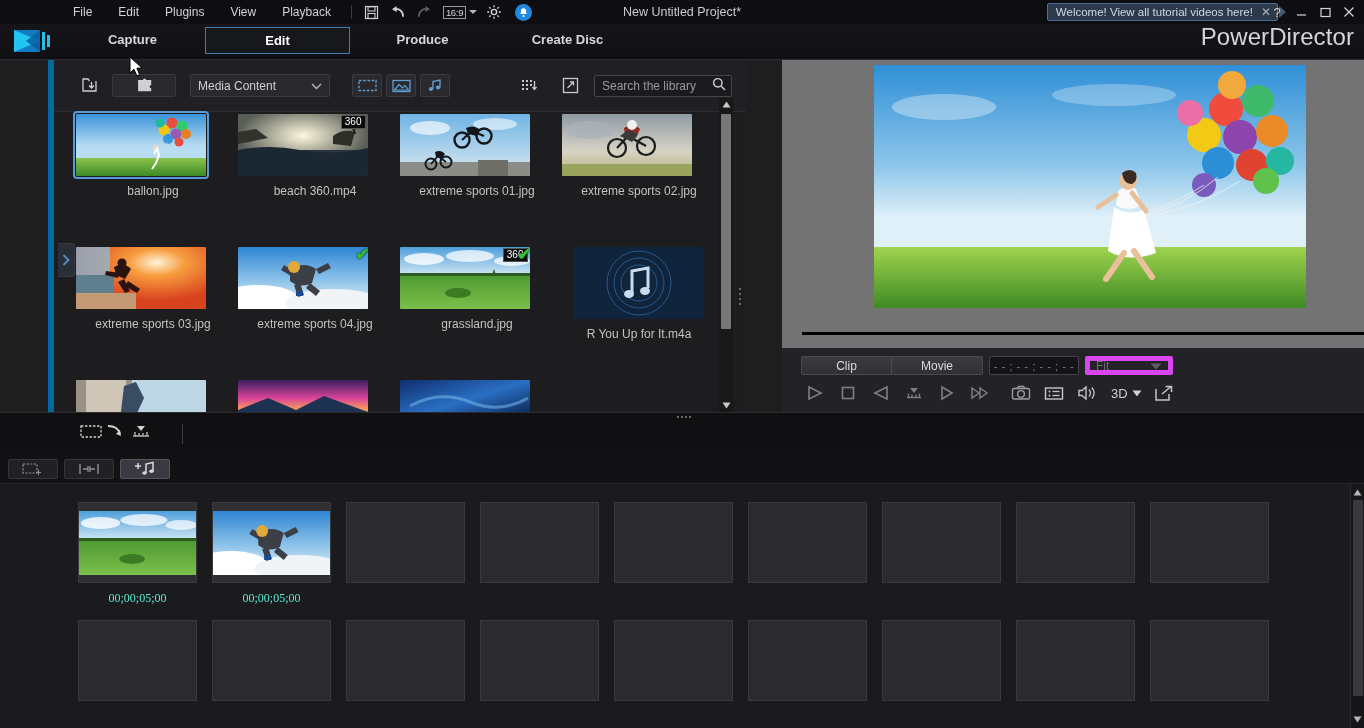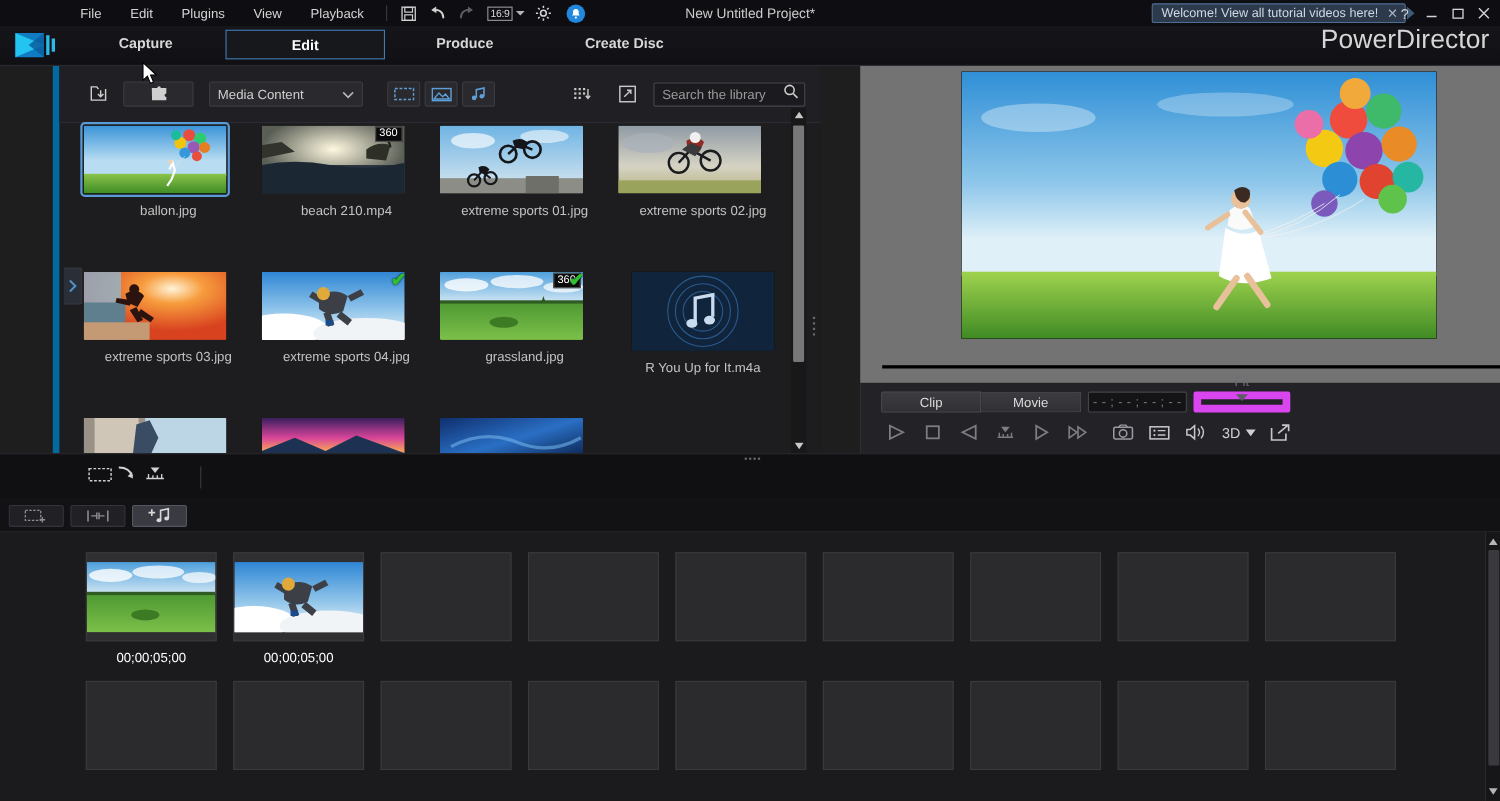--- a/index.html
+++ b/index.html
@@ -210,22 +210,22 @@
   .cm-btn:first-child { border-radius:2px 0 0 2px; }
   .cm-btn:last-child { border-radius:0 2px 2px 0; border-left:none; }
   .tc {
     position:absolute; left:207px; top:8px; width:90px; height:19px;
     background:#141417; border:1px solid #43434b; border-radius:2px;
     font-size:11.5px; color:#7d7d85; display:flex; align-items:center; justify-content:center;
     letter-spacing:0.4px;
   }
   .fitsel {
     position:absolute; left:303px; top:8px; width:88px; height:19px;
-    display:flex; align-items:center; justify-content:flex-end; padding:0 6px;
-    font-size:12px; color:#6e6e76; border:7px solid #d946ef; border-radius:2px;flex-direction:column;
+    display:flex; align-items:center; justify-content:space-between; padding:0 6px;
+    font-size:12px; color:#6e6e76; border:5px solid #d946ef; border-radius:2px;
   }
   .transport {
     position:absolute; left:16px; top:32px; display:flex; align-items:center; gap:0px;
   }
   .tp { width:33px;height:26px;display:flex;align-items:center;justify-content:center;cursor:pointer; }
   .tp-label { font-size:13px; color:#d0d0d0; display:flex;align-items:center; gap:4px; margin-left:8px; }
 
   
   .sb-hint {
     position:absolute; left:0; top:412px; width:1364px; height:42px;
@@ -260,21 +260,21 @@
   }
   .sb-row { display:flex; padding-left:78px; gap:0px; }
   .sb-cell { width:134px; margin-right:0px; }
   .sb-box {
     width:119px; height:81px; background:#2b2b2d; border:1px solid #3a3a3e;
     display:flex; align-items:center; justify-content:center; overflow:hidden;
     position:relative;
   }
   .sb-box.filled { background:#2f2f31; }
   .sb-inner { width:119px; height:64px; overflow:hidden; }
-  .sb-time { text-align:center; width:119px; font-size:12px; color:#ffffff; margin-top:8px; }
+  .sb-time { text-align:center; width:119px; font-size:12px; color:#5eead4; margin-top:8px;font-family:Liberation Serif, serif; }
   .sb-scroll {
     position:absolute; right:0; top:484px; width:14px; height:244px; background:#161618;
     border-left:1px solid #29292f;
   }
   .sb-scroll .arr { width:13px;height:13px;display:flex;align-items:center;justify-content:center; }
   .sb-scroll .bar { position:absolute; left:2px; top:16px; width:10px; height:196px; background:#3a3a3e; border-radius:1px; }
 
   
   .img { width:100%; height:100%; display:block; }
   .cursor-arrow { position:absolute; left:129px; top:56px; z-index:50; }
@@ -610,21 +610,21 @@
                 <rect width="130" height="62" fill="url(#bsun)"></rect>
                 <rect y="36" width="130" height="26" fill="#2a3340"></rect>
                 <path d="M0 36 Q30 30 62 36 Q95 42 130 34 L130 62 L0 62 Z" fill="#1b2833"></path>
                 <path d="M0 18 L18 15 L30 24 L0 30 Z" fill="#31332c"></path>
                 <path d="M95 22 q10 -8 22 -4 l-4 14 l-18 -2z" fill="#2e2f26"></path>
                 <path d="M108 8 q8 4 9 12" stroke="#1e1f19" stroke-width="2" fill="none"></path>
               </svg>
               <span class="badge360">360</span>
             </div>
           </div>
-          <div class="cap">beach 210.mp4</div>
+          <div class="cap">beach 360.mp4</div>
         </div>
 
         <div class="cell">
           <div class="thumb-wrap">
             <div class="thumb">
               <svg class="img" viewBox="0 0 130 62" preserveAspectRatio="none">
                 <defs>
                     <linearGradient id="sky2" x1="0" y1="0" x2="0" y2="1">
                       <stop offset="0" stop-color="#6fb4e4"></stop>
                       <stop offset="1" stop-color="#dce9f0"></stop>

